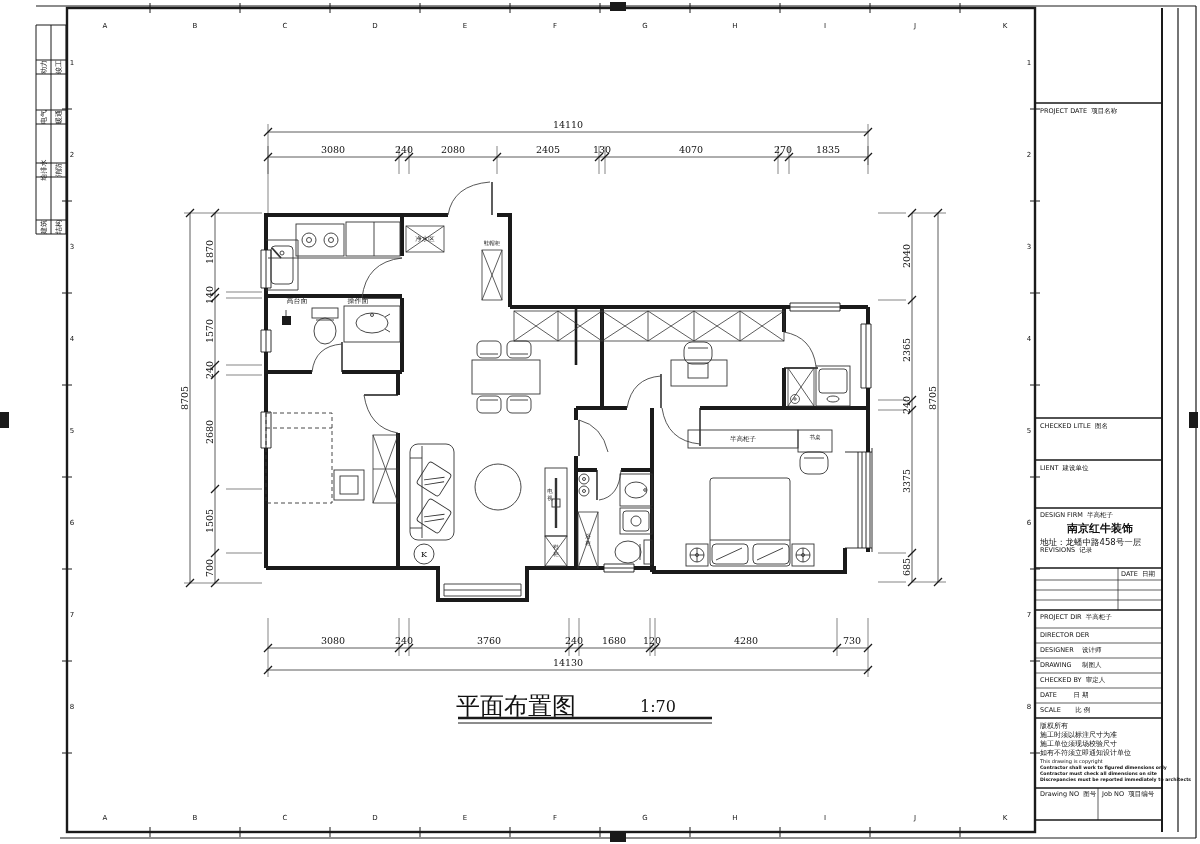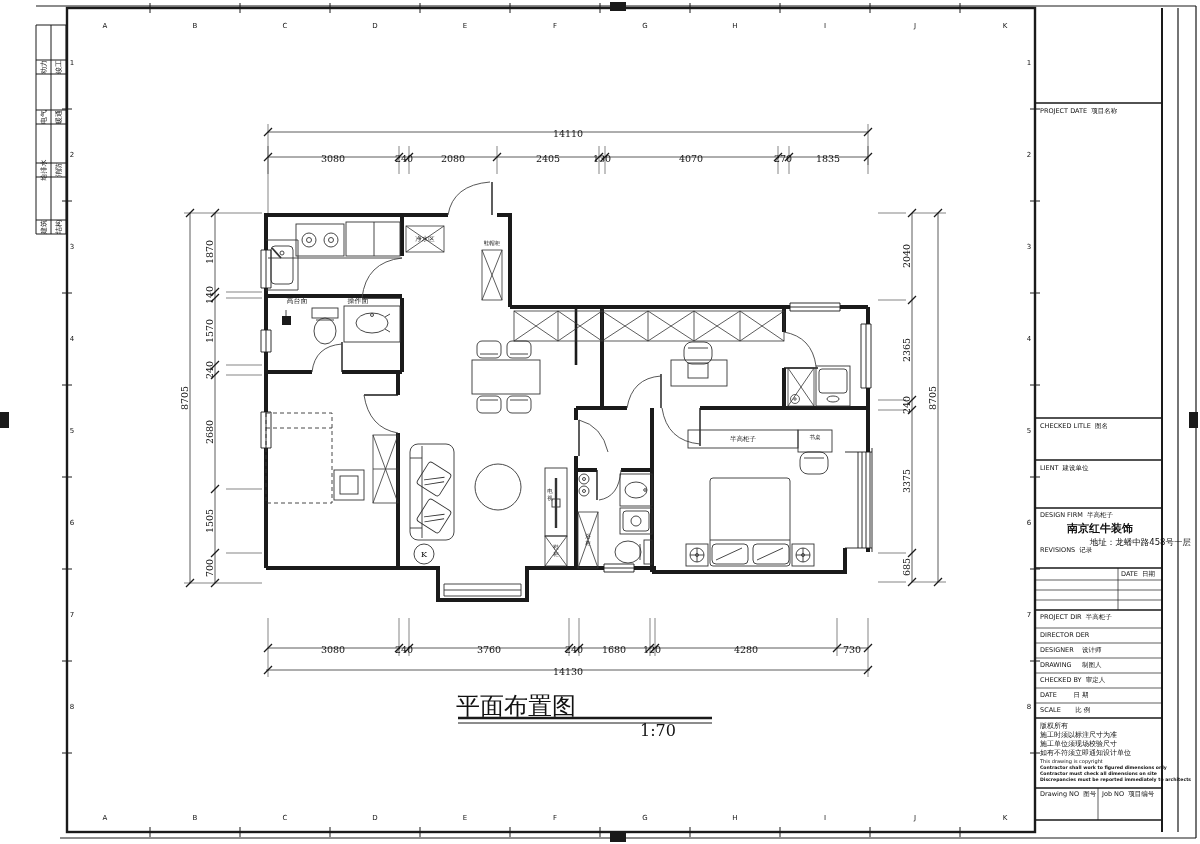--- a/index.html
+++ b/index.html
@@ -1,33 +1,33 @@
 <!DOCTYPE html>
 <html><head>
 <meta charset="utf-8">
 <style>
   html,body{margin:0;padding:0;background:#fff;}
   .page{position:relative;width:1200px;height:844px;background:#fff;overflow:hidden;
         font-family:"DejaVu Sans",sans-serif;color:#111;}
   svg{position:absolute;left:0;top:0;}
-  .dim{position:absolute;transform:translate(-50%,0);font:9.5px "DejaVu Serif",serif;color:#111;white-space:nowrap;margin-top:9px;}
+  .dim{position:absolute;transform:translate(-50%,0);font:9.5px "DejaVu Serif",serif;color:#111;white-space:nowrap;}
   .dimv{position:absolute;transform:translate(-50%,-50%) rotate(-90deg);font:9.5px "DejaVu Serif",serif;color:#111;white-space:nowrap;}
   .plab{position:absolute;transform:translate(-50%,-50%);font:7px "DejaVu Sans",sans-serif;color:#222;white-space:nowrap;}
   .plab.s{font-size:5.5px;}
   .plab.m{font-size:6.5px;}
   .plabv{position:absolute;width:7px;line-height:1.05;font:5.5px "DejaVu Sans",sans-serif;color:#222;text-align:center;transform:translate(-50%,-50%);}
   .klab{position:absolute;transform:translate(-50%,-50%);font:8px "DejaVu Serif",serif;color:#111;}
   .tbl{position:absolute;left:1040px;width:120px;font:6.5px "DejaVu Sans",sans-serif;color:#111;white-space:pre;}
   .firmname{position:absolute;left:1040px;width:120px;text-align:center;font:bold 11px "DejaVu Sans",sans-serif;}
-  .firmaddr{position:absolute;left:1071px;width:120px;text-align:right;font:8.5px "DejaVu Sans",sans-serif;}
+  .firmaddr{position:absolute;left:1040px;width:120px;text-align:left;font:8.5px "DejaVu Sans",sans-serif;}
   .cpy{position:absolute;left:1040px;width:118px;font:7px "DejaVu Sans",sans-serif;white-space:nowrap;}
   .cpy.en{font-size:5px;}
   .cpy.enb{font-size:4.6px;font-weight:bold;}
   .maintitle{position:absolute;font:24px "DejaVu Serif",serif;color:#111;white-space:nowrap;}
-  .mainscale{position:absolute;font:16px "DejaVu Serif",serif;color:#111;margin-top:24px;}
+  .mainscale{position:absolute;font:16px "DejaVu Serif",serif;color:#111;}
   .gl{position:absolute;transform:translate(-50%,-50%);font:7px "DejaVu Sans",sans-serif;color:#111;}
 </style>
 </head>
 <body>
 
 <div class="page" id="page">
 
 <svg width="1200" height="844" viewBox="0 0 1200 844">
 
   <g stroke="#1a1a1a" fill="none">

